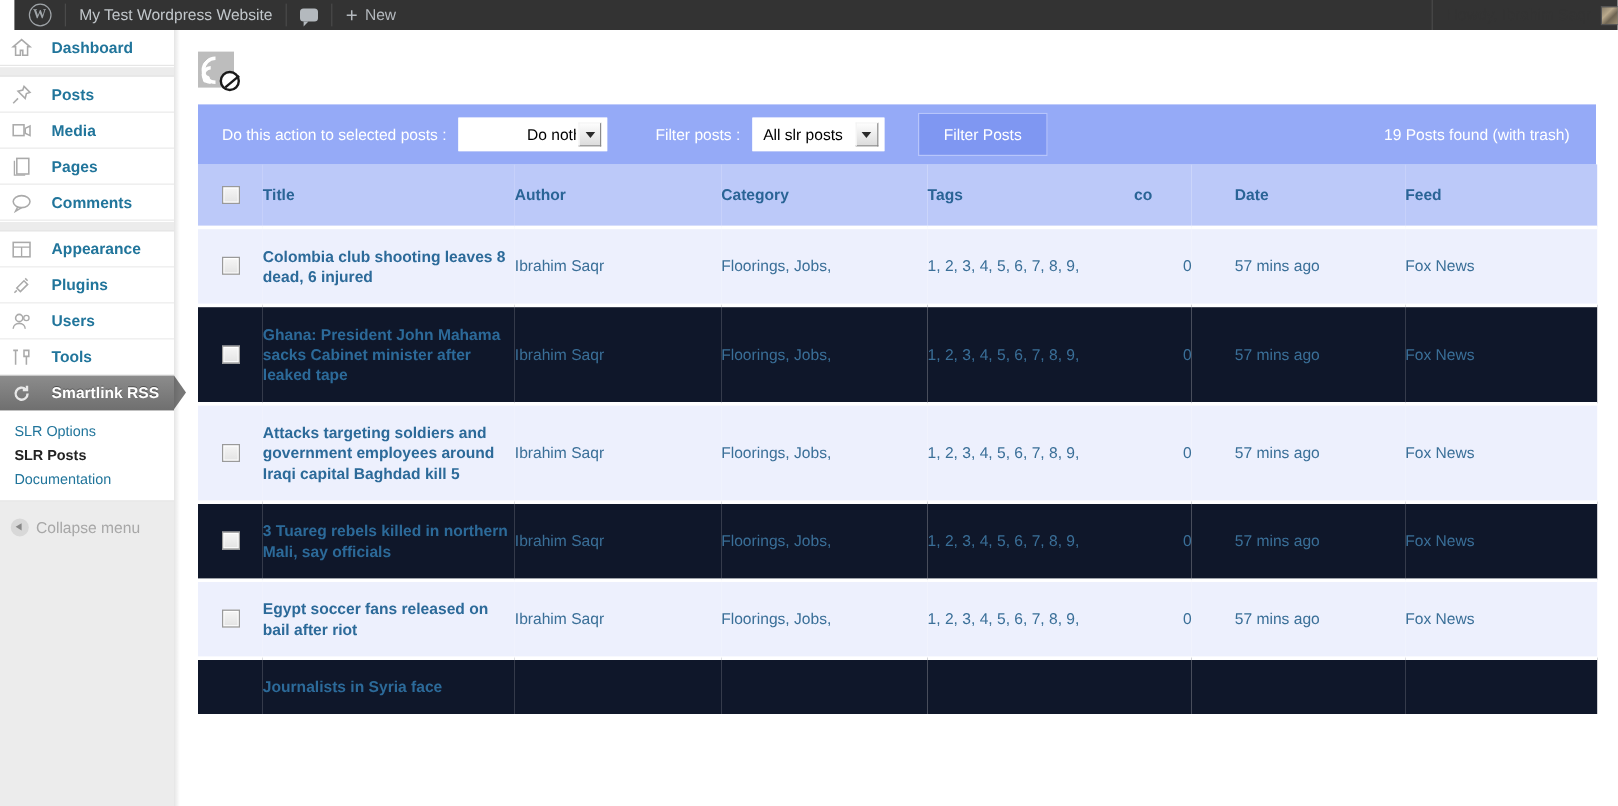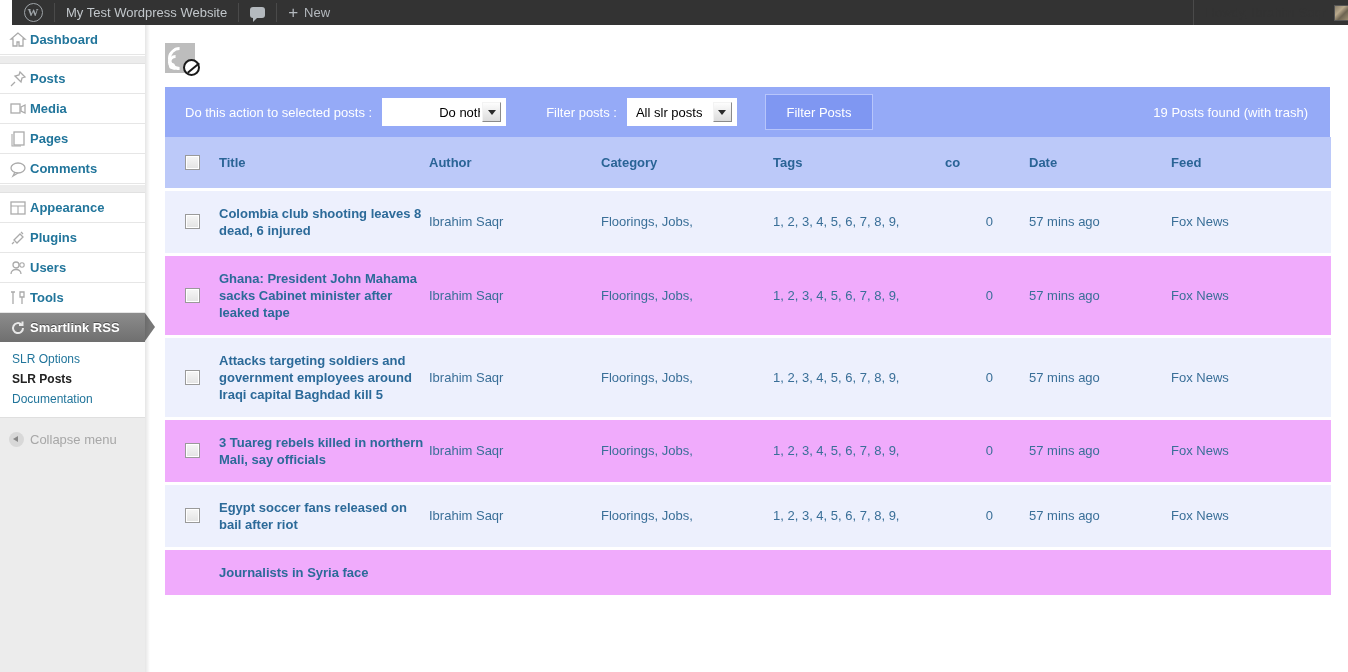--- a/index.html
+++ b/index.html
@@ -83,21 +83,21 @@
     display: flex; align-items: center;
     height: 30px;
     padding: 0 0 0 9px;
     border-bottom: 1px solid #e6e6e6;
     color: #21759b;
     font-weight: bold;
     font-size: 13px;
     background: #fff;
     cursor: pointer;
   }
-  .mitem .mi-label { margin-left: 3px; }
+  .mitem .mi-label { margin-left: 16px; }
   .m-gap { height: 9px; background: #ececec; border-bottom: 1px solid #e1e1e1; border-top: 1px solid #fff;}
   .micon {
     width: 18px; height: 18px; flex: 0 0 18px;
     display: block; opacity: .62;
   }
   .micon svg { display: block; }
 
   .mitem-current {
     background: linear-gradient(to bottom, #8c8c8c 0%, #6f6f6f 100%);
     color: #fff;
@@ -250,21 +250,21 @@
     padding: 0;
     vertical-align: middle;
   }
   table.slr tbody td {
     font-size: 13px;
     color: #3a6f98;
     vertical-align: middle;
     padding: 14px 0;
     border-top: 3px solid #ffffff;
   }
-  tbody tr.alt td { background: #f0abfc; margin-top: 48px; }
+  tbody tr.alt td { background: #0f172a; margin-top: 48px; }
   tbody tr.norm td { background: #edf0fd; }
   .col-cb  { width: 54px; padding-left: 20px !important; }
   .col-title { width: 210px; }
   .col-author { width: 172px; }
   .col-cat { width: 172px; }
   .col-tags { width: 172px; }
   .col-co { width: 48px; text-align: right; }
   .col-date { width: 178px; padding-left: 36px !important; }
   .col-feed { width: 160px; }
   th.col-cb { padding-left: 20px; }

